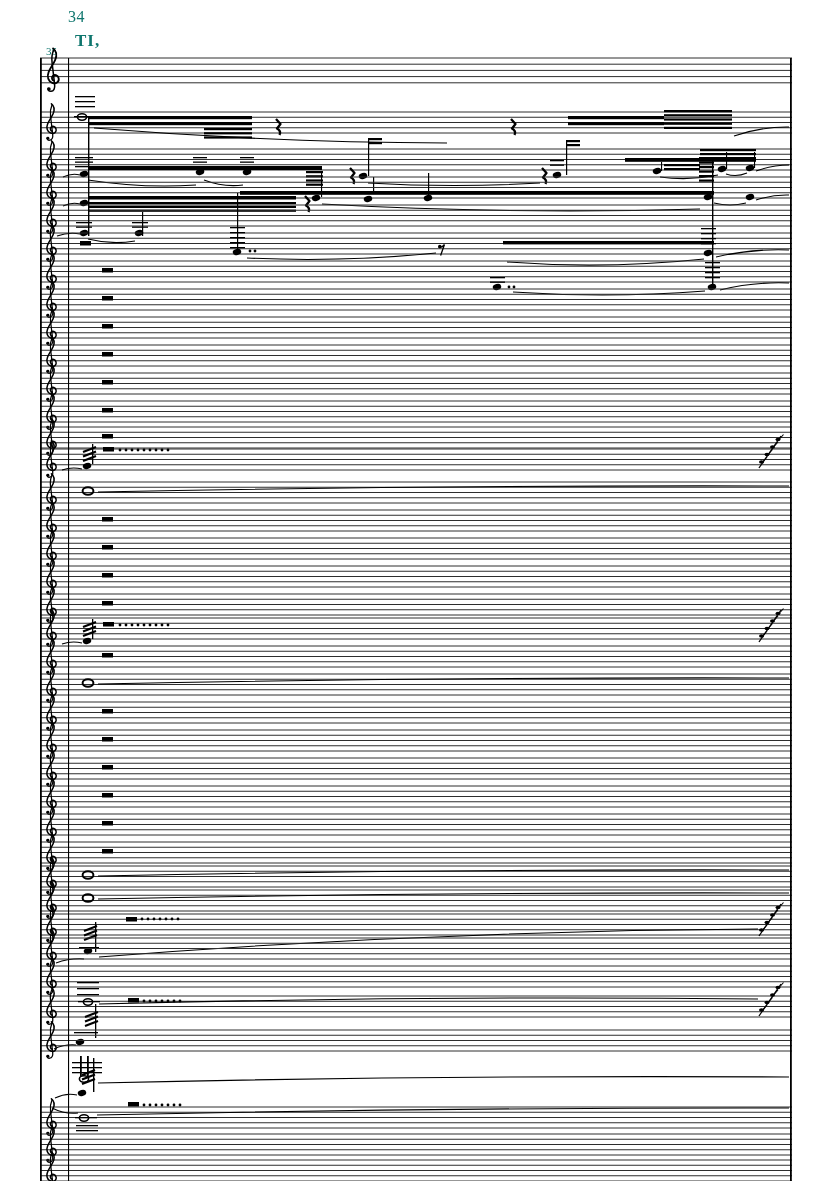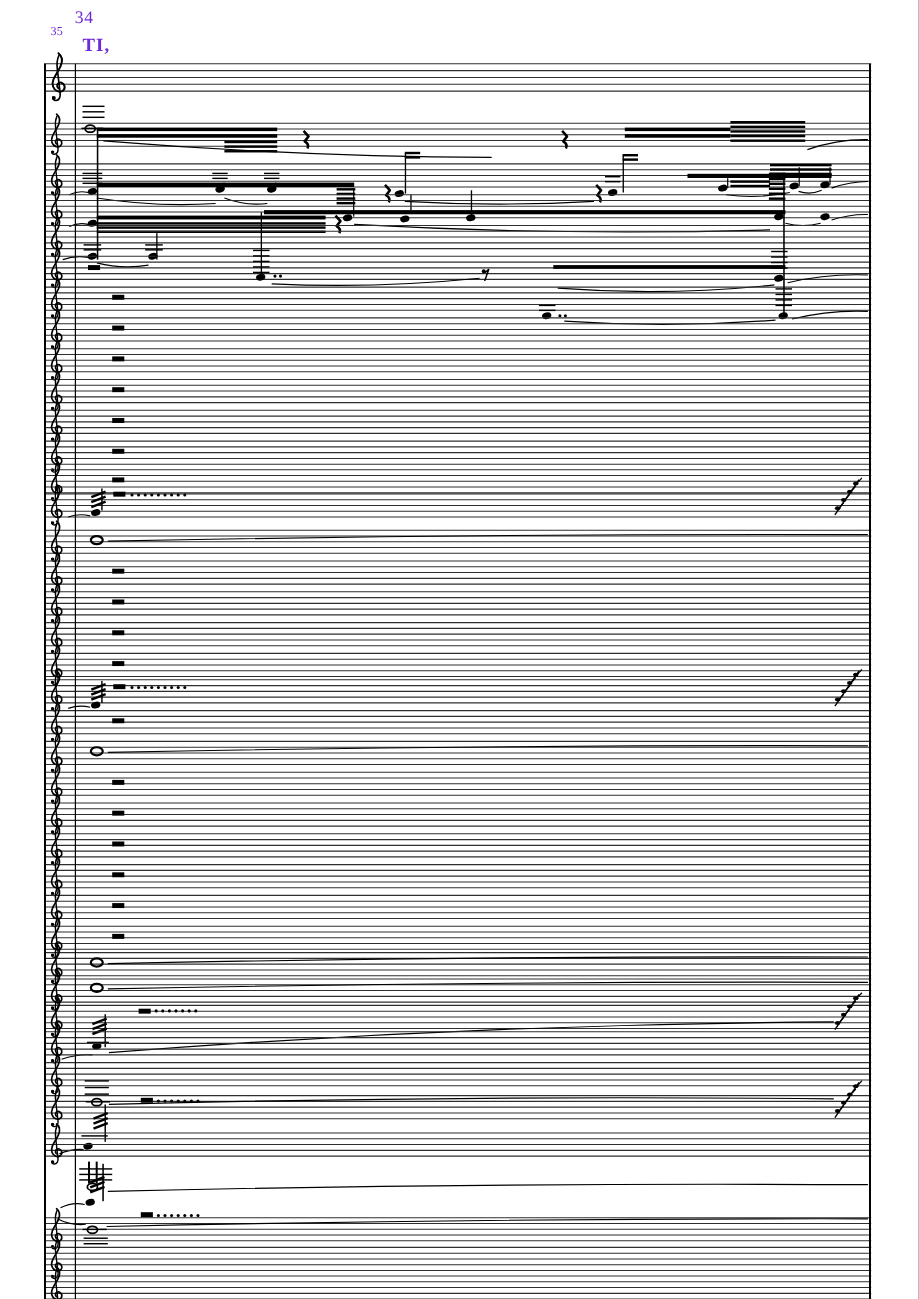--- a/index.html
+++ b/index.html
@@ -1,21 +1,21 @@
 <!DOCTYPE html>
 <html><head>
 <meta charset="utf-8">
 <style>
   html,body{margin:0;padding:0;background:#888;}
   .page{
     position:relative;width:835px;height:1181px;background:#ffffff;
-    overflow:hidden;font-family:"Liberation Serif", serif;color:#6d28d9;
+    overflow:hidden;font-family:"Liberation Serif", serif;color:#0f766e;
   }
   .pagenum{position:absolute;left:68px;top:8px;font-size:16px;letter-spacing:.5px;}
-  .measurenum{position:absolute;left:46px;top:23px;font-size:11px;}
+  .measurenum{position:absolute;left:46px;top:45px;font-size:11px;}
   .lyric{position:absolute;left:75px;top:31px;font-size:17px;letter-spacing:1px;font-weight:bold;}
   svg{position:absolute;left:0;top:0;}
 </style>
 </head>
 <body>
 
 <div class="page">
   <div class="pagenum">34</div>
   <div class="measurenum">35</div>
   <div class="lyric">TI,</div>

